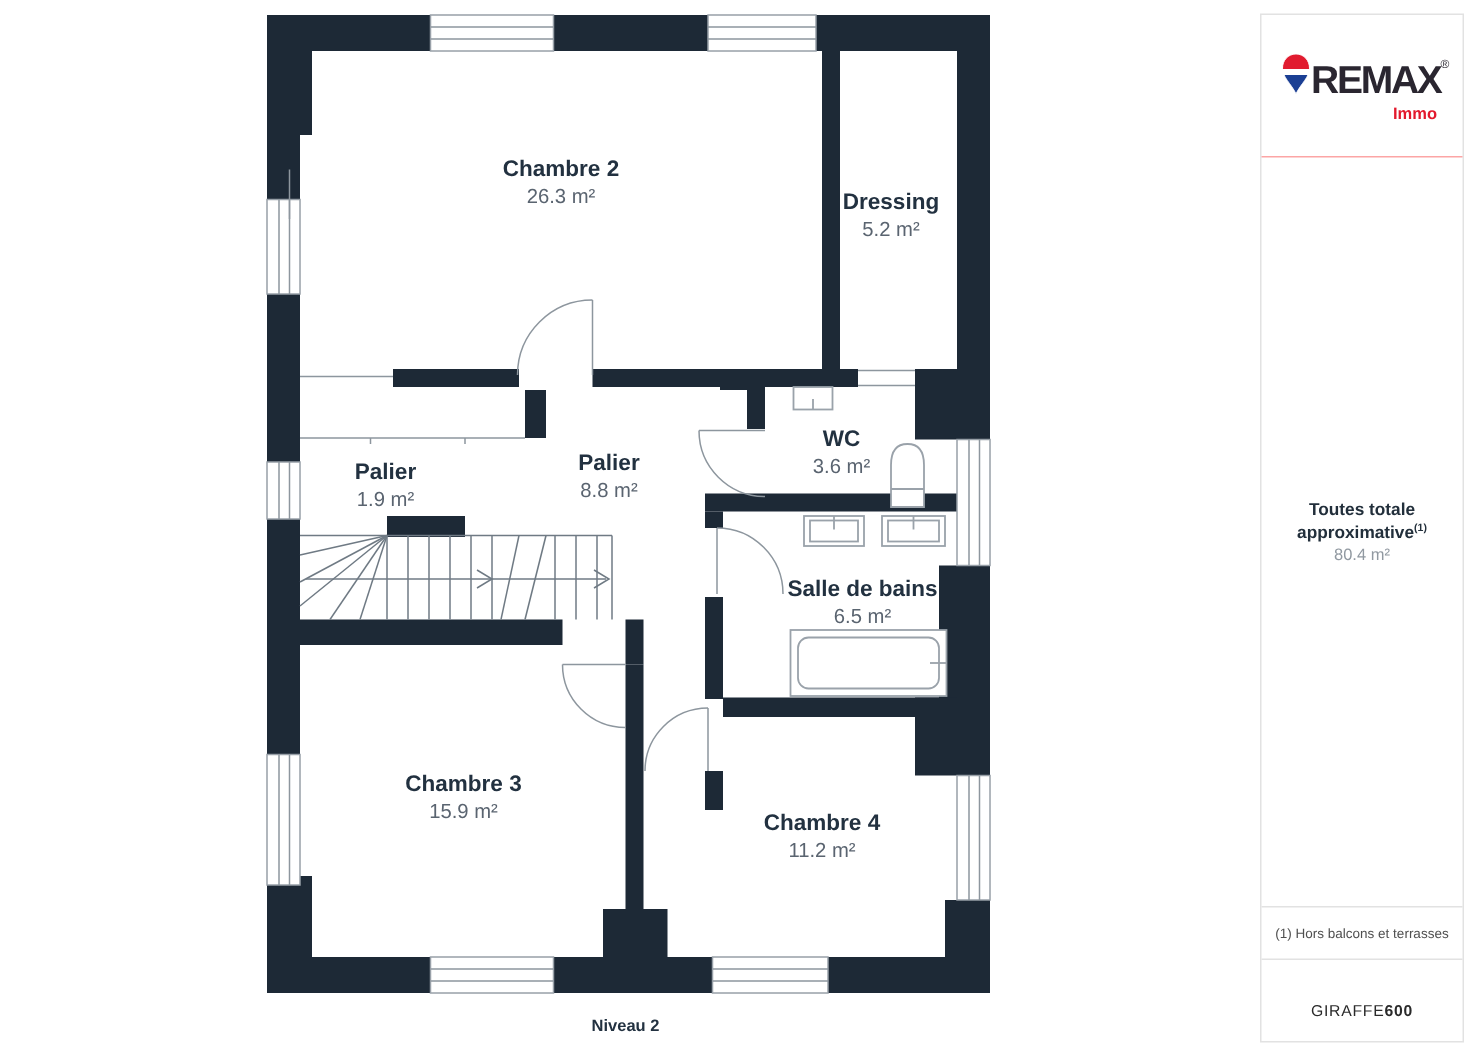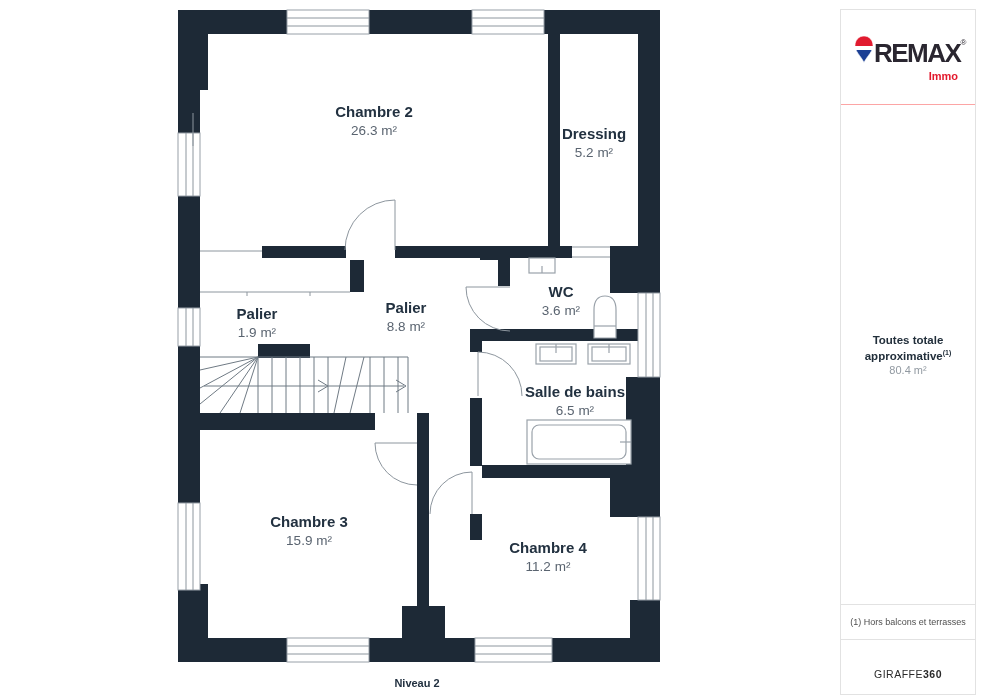--- a/index.html
+++ b/index.html
@@ -252,15 +252,15 @@
   <div class="surface-sec">
     <div class="surface-title"><span>Toutes totale approximative</span><sup>(1)</sup></div>
     <div class="surface-value">80.4 m²</div>
   </div>
 
   <div class="footnote-sec">
     <span>(1) Hors balcons et terrasses</span>
   </div>
 
   <div class="legal-sec">
-    <div class="giraffe"><span>GIRAFFE</span><b>360</b></div>
+    <div class="giraffe"><span>GIRAFFE</span><b>600</b></div>
   </div>
 </div>
 
 </body></html>

